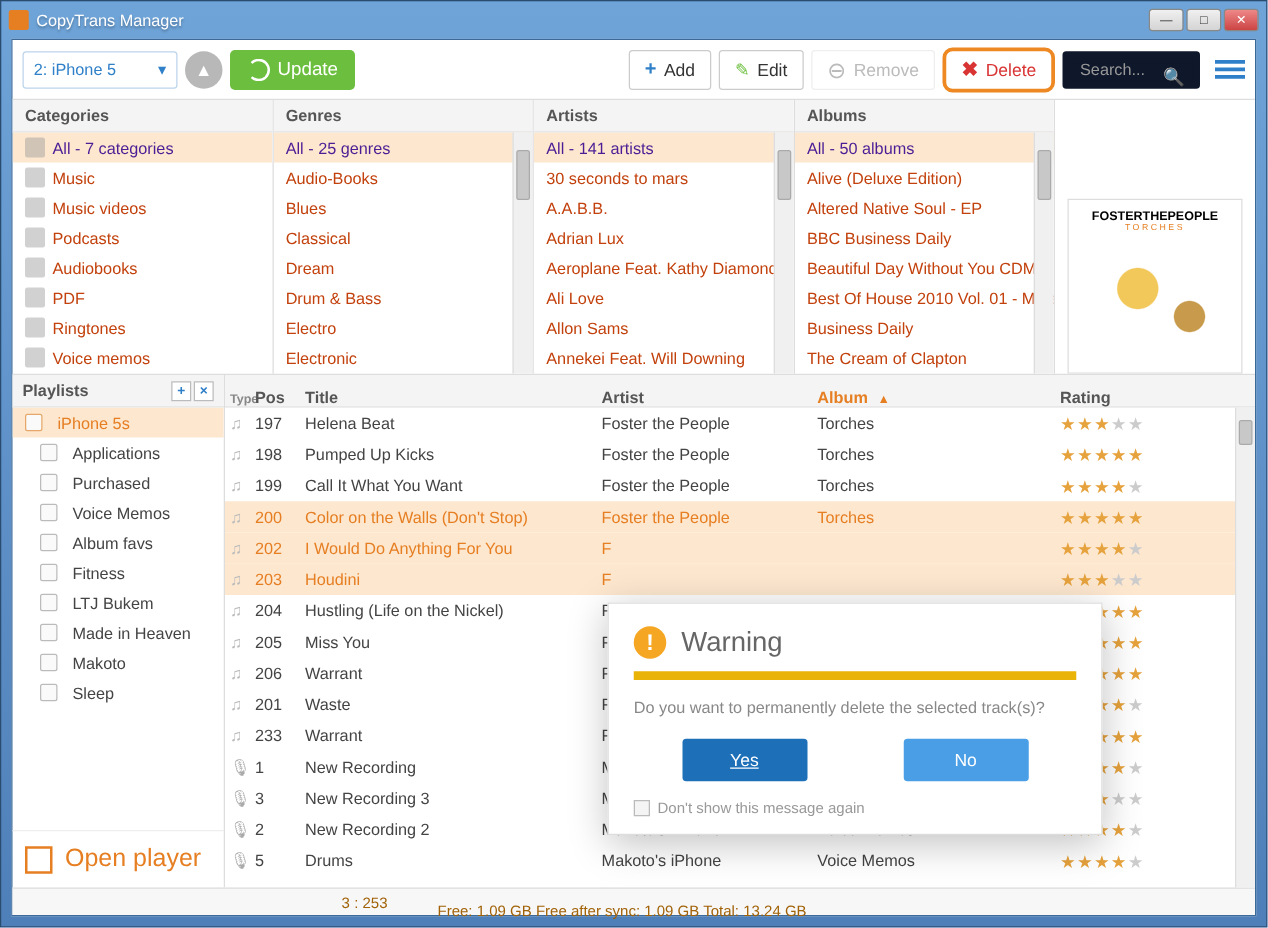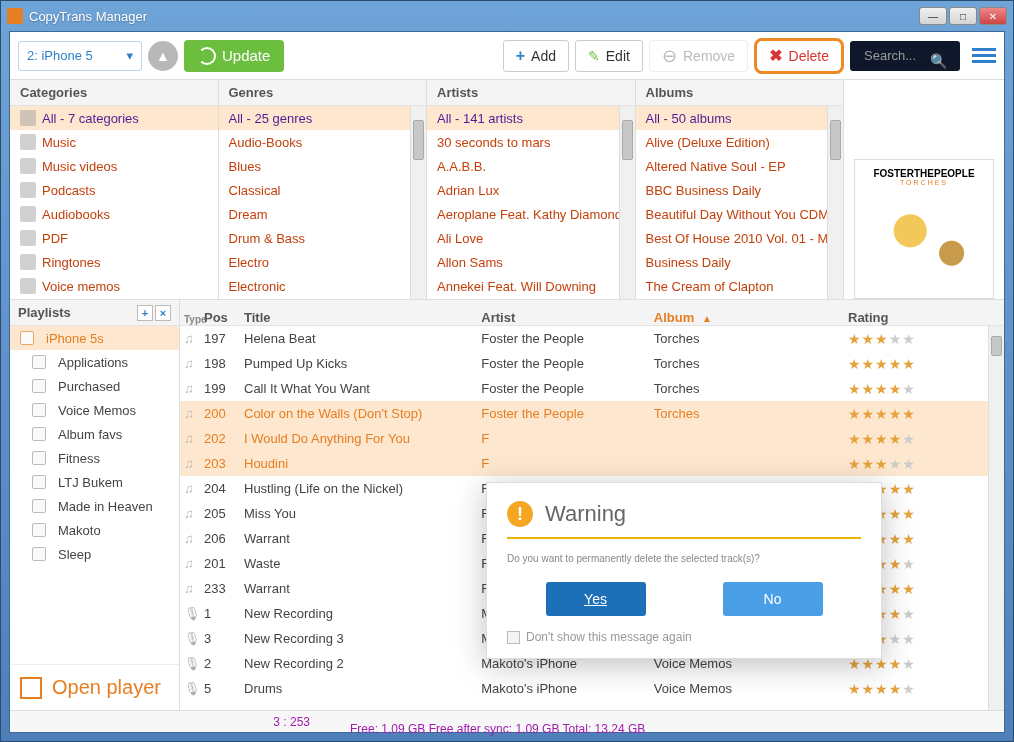--- a/index.html
+++ b/index.html
@@ -69,30 +69,30 @@
 .tbody { flex:1; overflow:hidden; }
 .trow{ height:25px; display:flex; align-items:center; color:#444; }
 .trow.sel{ background:#fde7cf; color:#e67e22; }
 .trow .col-type{ color:#bbb; }
 .trow.mic .col-type{ color:#aaa; }
 .stars { color:#e6a23c; letter-spacing:1px; font-size:14px; }
 .stars .off{ color:#ccc; }
 .vscrl{ width:16px; background:#f0f0f0; border-left:1px solid #ddd; position:absolute; right:0; top:26px; bottom:0; }
 .vscrl .thumb{ position:absolute; left:2px; right:2px; top:10px; height:20px; background:#c8c8c8; border:1px solid #aaa; border-radius:2px; }
 
-.status { height:22px; border-top:1px solid #ddd; background:#f7f7f7; display:flex; align-items:center; color:#a21caf; font-size:12px; }
+.status { height:22px; border-top:1px solid #ddd; background:#f7f7f7; display:flex; align-items:center; color:#a16207; font-size:12px; }
 .status .s1{ width:340px; text-align:right; padding-right:40px; }
 .status .s2{ flex:1; text-align:left;margin-top:15px; }
 
 .cat-icon{ width:16px; height:16px; margin-right:6px; opacity:.45; background:#999; border-radius:2px; flex-shrink:0; }
 
 .dialog{ position:absolute; left:476px; top:450px; width:396px; background:#fff; box-shadow:0 6px 30px rgba(0,0,0,.25); border:1px solid #ddd; padding:18px 20px 14px; z-index:50; }
 .dialog .dtitle{ display:flex; align-items:center; gap:12px; font-size:22px; color:#666; margin-bottom:10px; }
 .dialog .dicon{ width:26px; height:26px; border-radius:50%; background:#f5a623; color:#fff; display:flex; align-items:center; justify-content:center; font-weight:bold; font-size:18px; }
-.dialog .dmsg{ color:#888; font-size:10px; border-top:2px solid #eab308; padding:14px 0 18px; }
+.dialog .dmsg{ color:#888; font-size:13px; border-top:7px solid #eab308; padding:14px 0 18px; }
 .dialog .dbtns{ display:flex; justify-content:space-around; margin-bottom:14px; }
 .dbtn{ width:100px; height:34px; border-radius:3px; display:flex; align-items:center; justify-content:center; color:#fff; font-size:14px; }
 .dbtn.yes{ background:#1d6fb8; text-decoration:underline; }
 .dbtn.no{ background:#4a9ee6; }
 .dchk{ display:flex; align-items:center; gap:6px; color:#999; font-size:12px; }
 .dchk .box{ width:13px; height:13px; border:1px solid #bbb; background:#f4f4f4; }
 </style>
 </head>
 <body>
 

